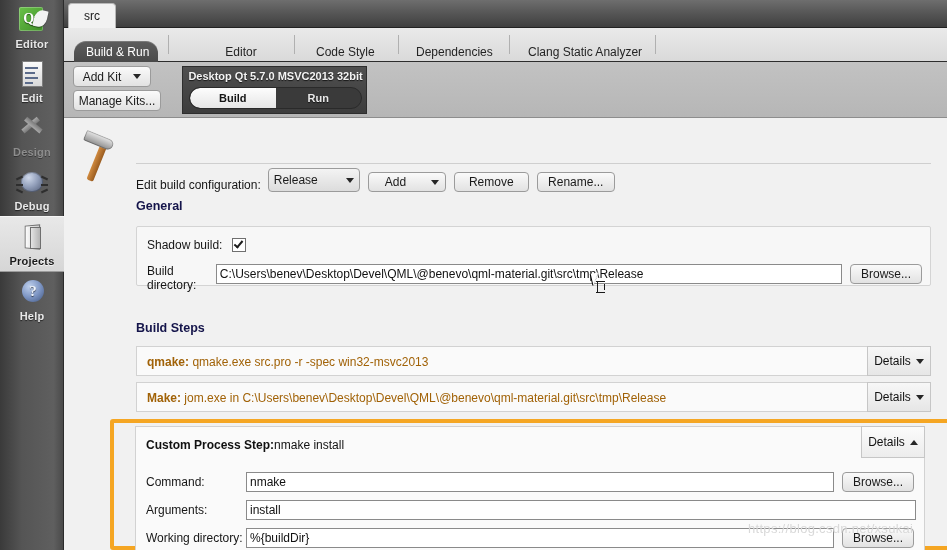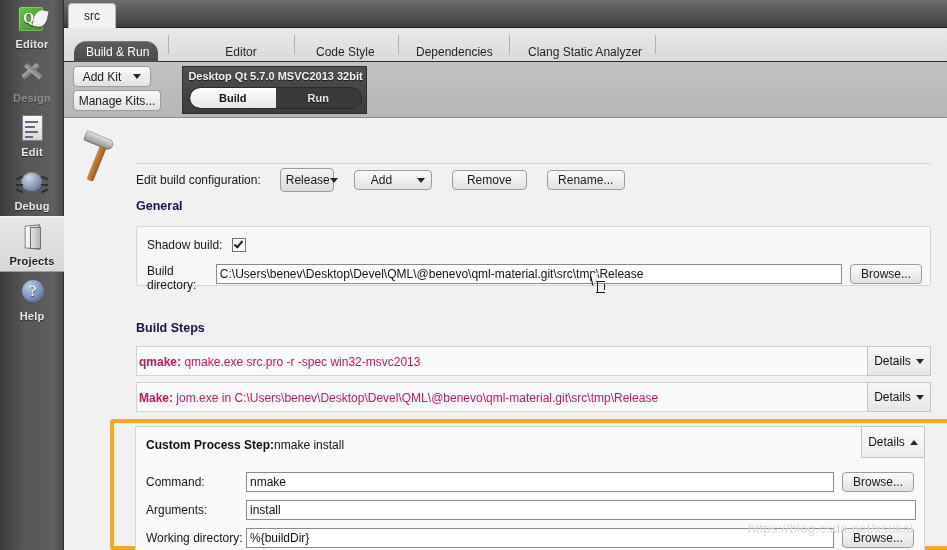--- a/index.html
+++ b/index.html
@@ -181,23 +181,23 @@
     background: linear-gradient(to bottom,#e8e8e8,#8e8e8e);
     transform: rotate(22deg);
     border-radius: 3px 8px 8px 3px;
     box-shadow: inset 0 0 0 1px rgba(0,0,0,.25);
   }
   #title {
     position:absolute; left:72px; top:18px;
     font-size:19px; font-weight:bold; color:#8d8d8d;
   }
   #titlerule { position:absolute; left:72px; top:45px; width:795px; height:1px; background:#cfcfcf; }
-  #cfgrow { position:absolute; left:72px; top:50px; height:24px; display:flex; align-items:center;gap:12px; }
+  #cfgrow { position:absolute; left:72px; top:50px; height:24px; display:flex; align-items:flex-end; }
   #cfglabel { font-size:12px; color:#161616; margin-right:7px; }
-  #relsel { width:54px; height:20px; justify-content:space-between; padding:11px 5px; background:linear-gradient(to bottom,#f3f3f3,#dcdcdc); }
+  #relsel { width:92px; height:20px; justify-content:space-between; padding:11px 5px; background:linear-gradient(to bottom,#f3f3f3,#dcdcdc); }
   #addbtn  { width:78px; height:20px; justify-content:space-between; padding:0 6px 0 16px; margin-left:8px; }
   #rembtn  { width:75px; height:20px; margin-left:8px; }
   #renbtn  { width:78px; height:20px; margin-left:8px; }
 
   .grouphdr { position:absolute; font-size:12.5px; font-weight:bold; color:#14144a; }
   #gen-hdr { left:72px; top:81px; }
   #steps-hdr { left:72px; top:203px; }
 
   #genbox {
     position:absolute; left:72px; top:108px; width:795px; height:60px;
@@ -223,22 +223,22 @@
     white-space:nowrap; overflow:hidden;
   }
   .browse { width:72px; height:20px; flex:none; }
 
   
   .steprow {
     position:absolute; left:72px; width:795px; height:30px;
     background:#fafafa; border:1px solid #d2d2d2;
   }
   .steprow .txt {
-    position:absolute; left:2px; top:0; height:30px; line-height:30px;
-    font-size:12px; color:#be185d;
+    position:absolute; left:10px; top:0; height:30px; line-height:30px;
+    font-size:12px; color:#a16207;
   }
   .steprow .txt b { font-weight:bold; }
   .details {
     position:absolute; right:-1px; top:-1px; width:64px; height:30px;
     background: linear-gradient(to bottom,#f7f7f7,#e6e6e6);
     border:1px solid #c6c6c6;
     display:flex; align-items:center; justify-content:center; gap:5px;
     font-size:12px; color:#111;
   }
   #step-qmake { top:228px; }
@@ -299,37 +299,37 @@
 
   <div class="mode">
     <div class="ico ico-qt">
       <div class="sq"></div>
         <div class="qt">Qt</div>
         <div class="leaf"></div>
     </div>
     <span class="lbl">Editor</span>
   </div>
 
-  <div class="mode disabled">
-    <div class="ico ico-design">
-      <div class="b1"></div>
-        <div class="b2"></div>
-    </div>
-    <span class="lbl">Design</span>
-  </div>
-
   <div class="mode">
     <div class="ico ico-edit">
       <div class="page"></div>
       <div class="ln" style="top:8px;width:13px;"></div>
       <div class="ln" style="top:13px;width:10px;"></div>
       <div class="ln" style="top:18px;width:13px;"></div>
       <div class="ln" style="top:23px;width:8px;"></div>
     </div>
     <span class="lbl">Edit</span>
+  </div>
+
+  <div class="mode disabled">
+    <div class="ico ico-design">
+      <div class="b1"></div>
+        <div class="b2"></div>
+    </div>
+    <span class="lbl">Design</span>
   </div>
 
   <div class="mode">
     <div class="ico ico-debug">
       <div class="body"></div>
       <div class="leg" style="left:1px;top:10px;transform:rotate(-25deg);"></div>
       <div class="leg" style="left:1px;top:17px;"></div>
       <div class="leg" style="left:1px;top:23px;transform:rotate(25deg);"></div>
       <div class="leg" style="left:26px;top:10px;transform:rotate(25deg);"></div>
       <div class="leg" style="left:26px;top:17px;"></div>

